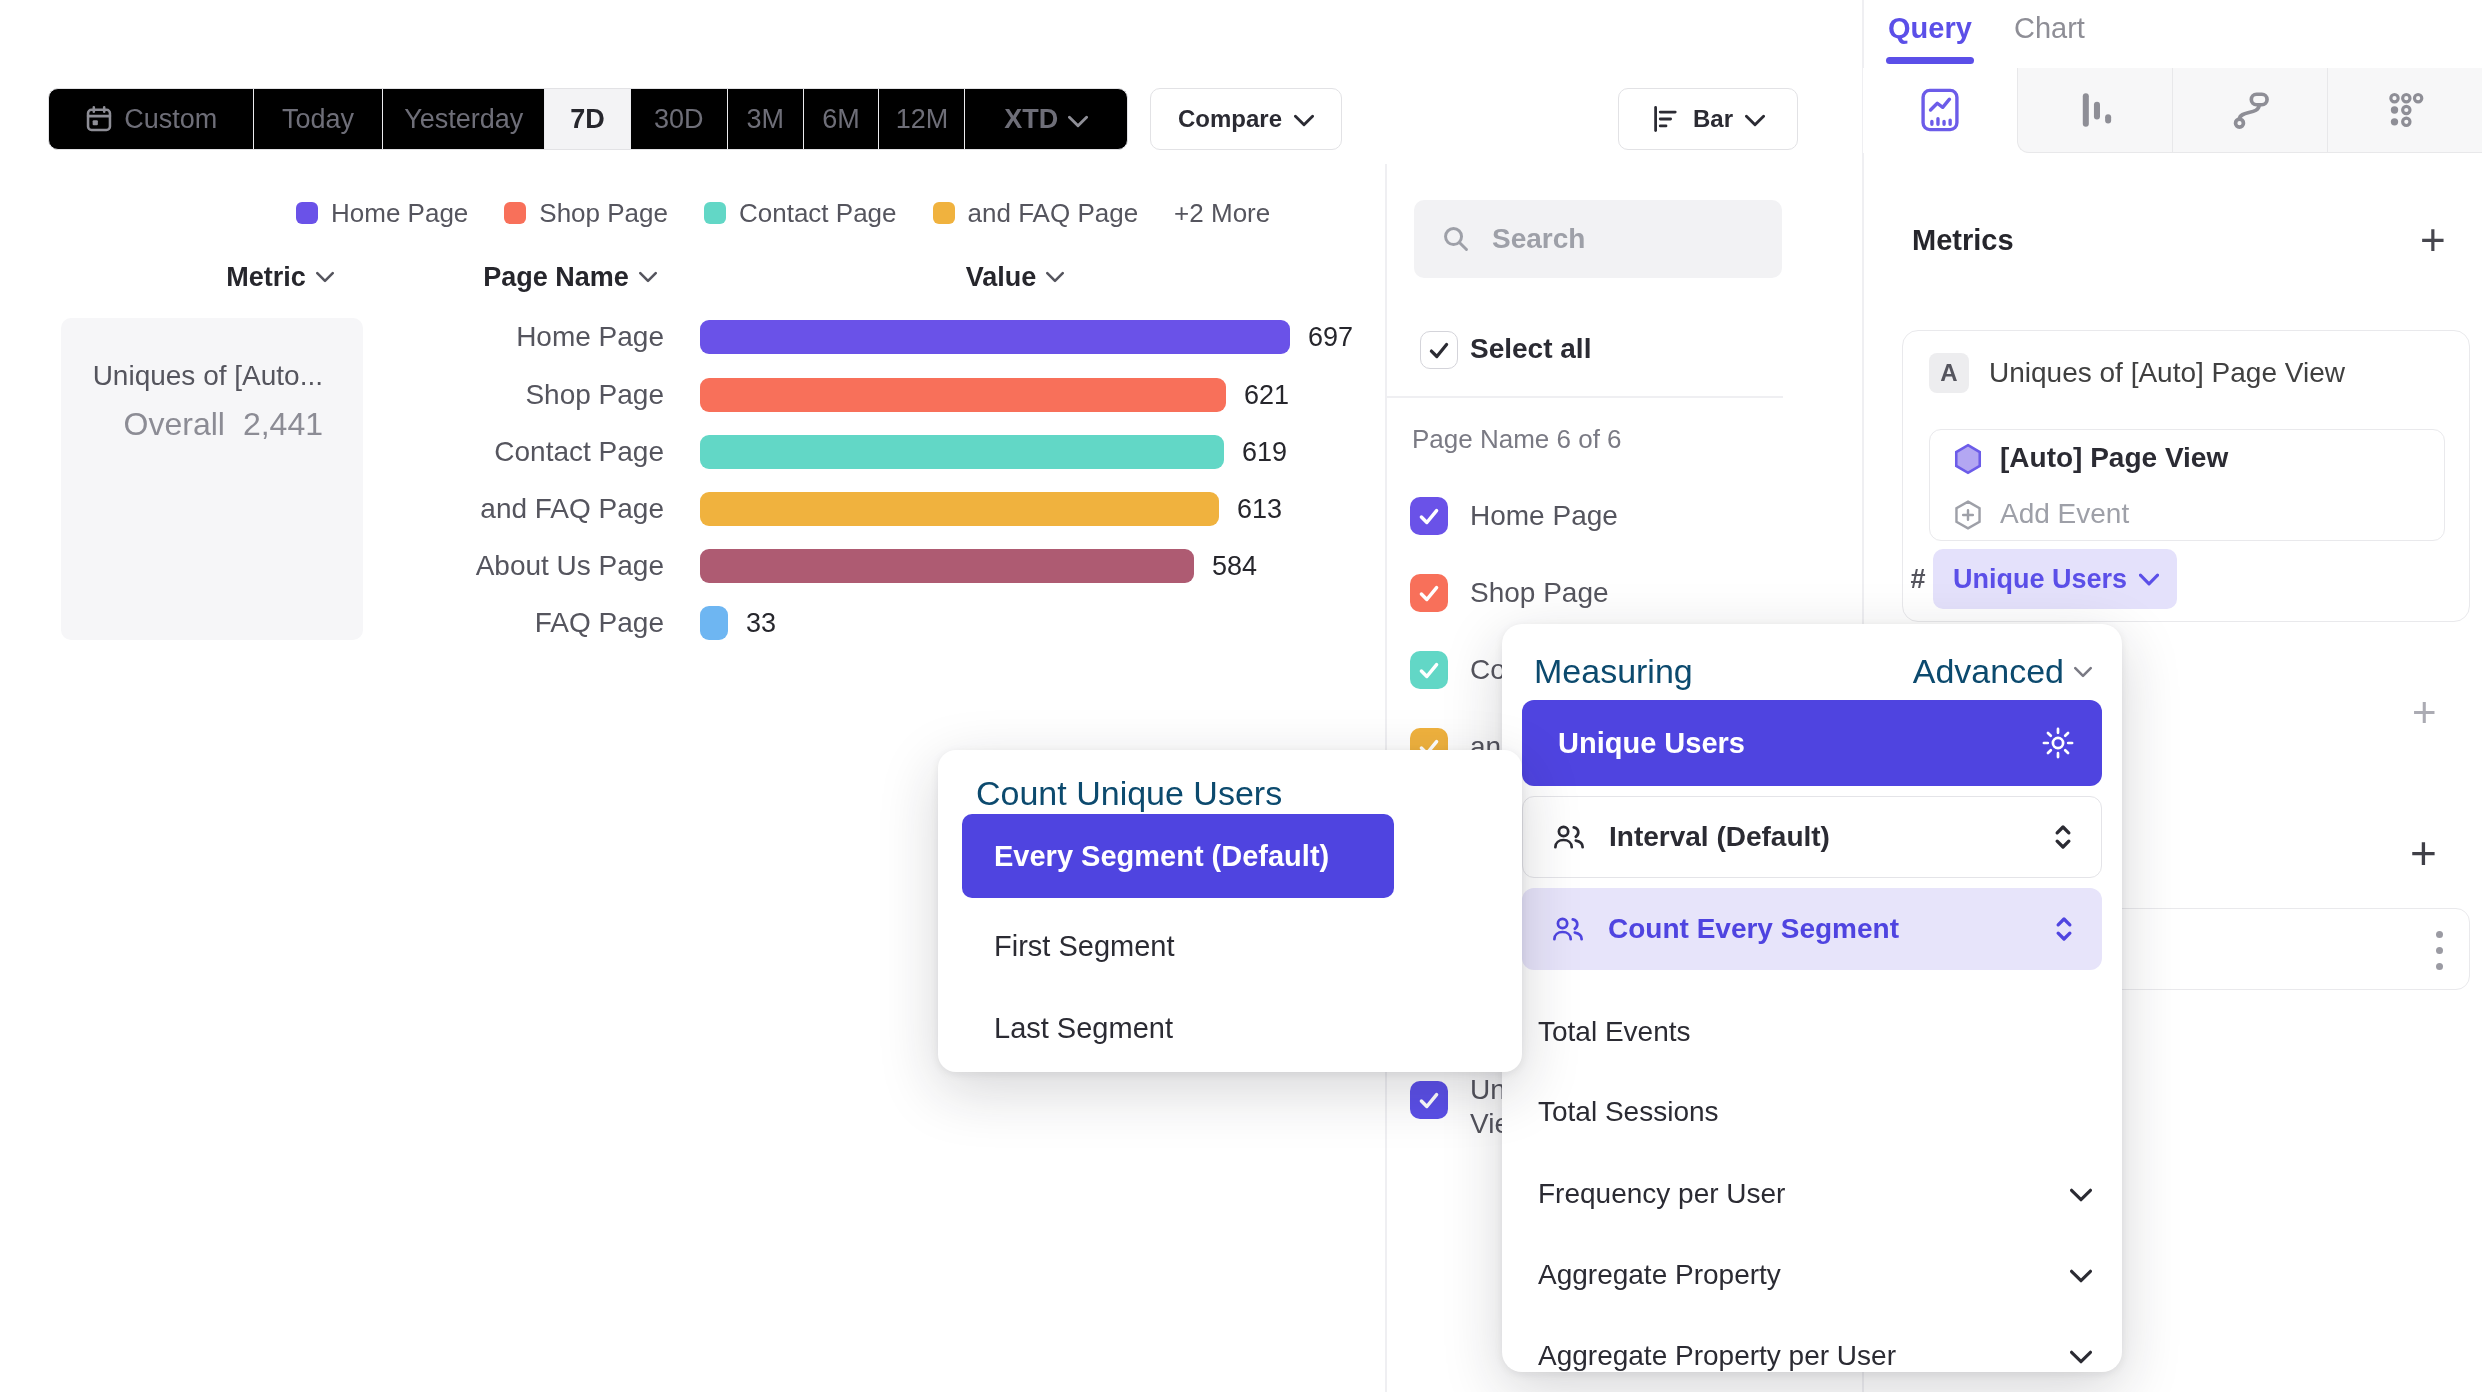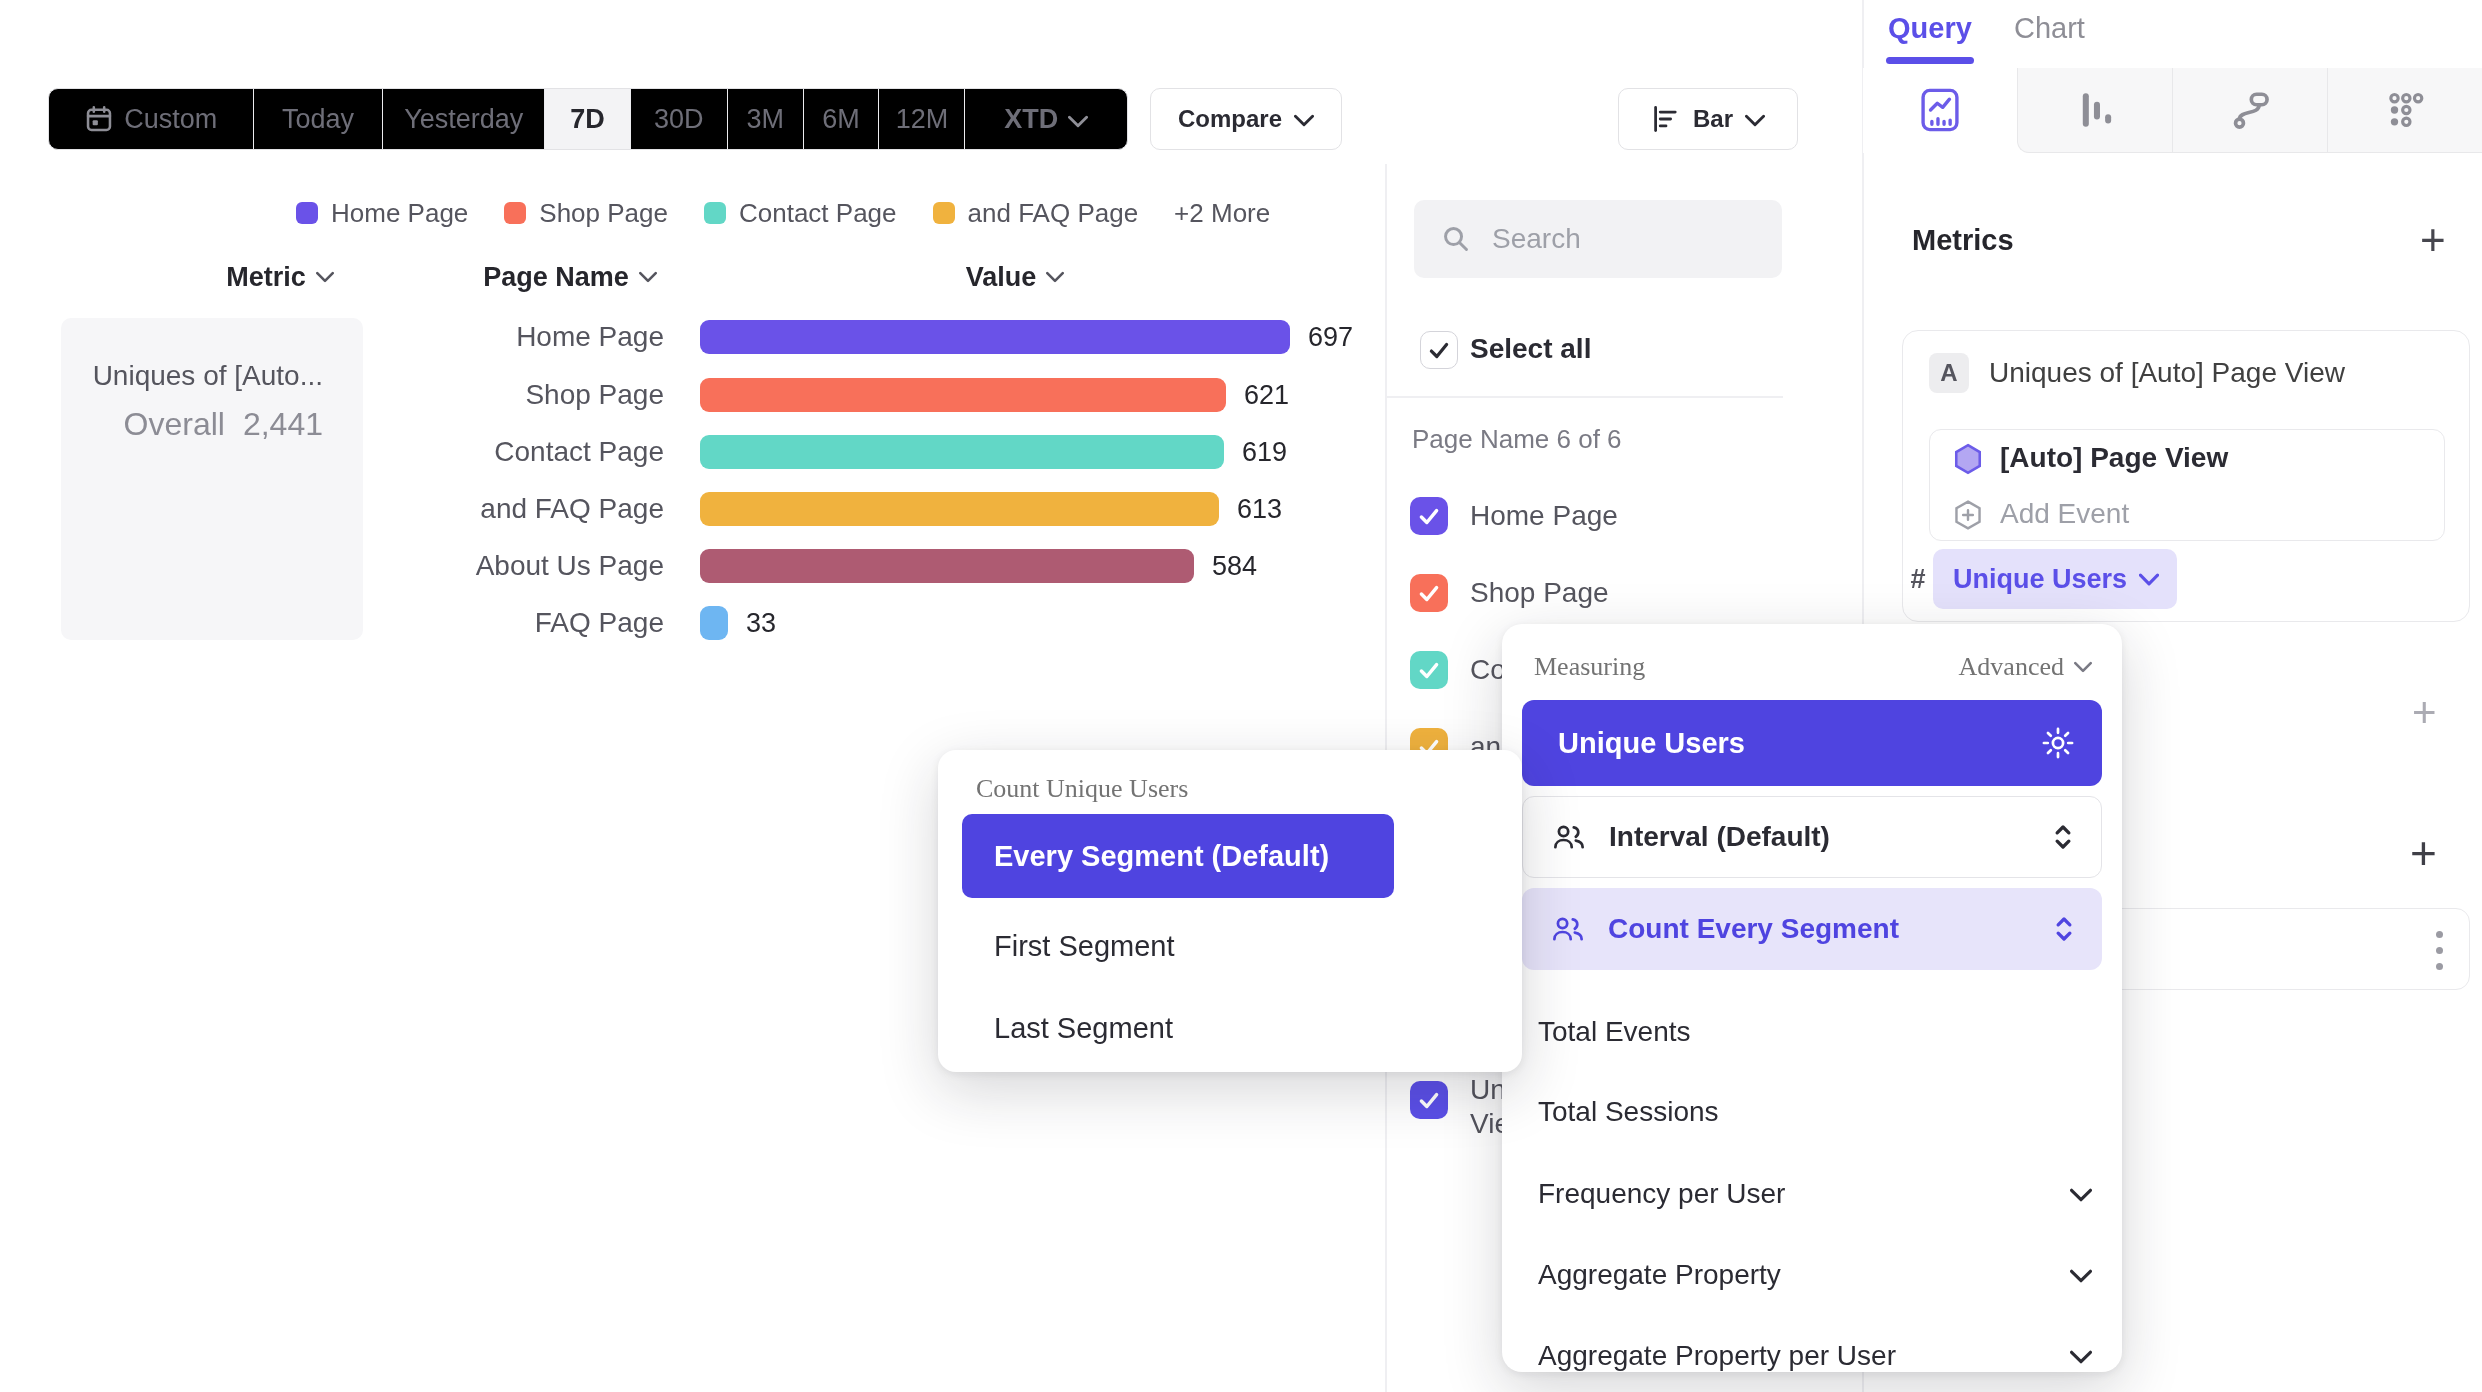--- a/index.html
+++ b/index.html
@@ -32,40 +32,40 @@
   
   .crow{position:absolute;left:0;height:40px;width:1385px;}
   .crow .plabel{position:absolute;right:calc(100% - 664px);left:300px;top:0;line-height:40px;text-align:right;
                 font-size:28px;color:#55555E;font-weight:500;}
   .crow .bar{position:absolute;left:700px;top:3px;height:34px;border-radius:9px;}
   .crow .val{position:absolute;top:0;line-height:40px;font-size:27px;color:#26262C;font-weight:500;}
   
   .vline{position:absolute;background:#EFEFF2;width:1.5px;}
   .search{position:absolute;left:1414px;top:200px;width:368px;height:78px;background:#F2F2F4;border-radius:10px;
           display:flex;align-items:center;gap:20px;padding-left:26px;box-sizing:border-box;cursor:text;}
-  .search-ph{font-size:28px;color:#9EA0A8;}
+  .search-ph{font-size:28px;color:#9EA0A8;font-weight:bold;}
   .cbx{position:absolute;width:38px;height:38px;border-radius:10px;display:flex;align-items:center;justify-content:center;cursor:pointer;}
   .cbx svg{width:26px;height:26px;}
   .sp-label{position:absolute;left:1470px;font-size:28px;color:#55555E;font-weight:500;line-height:38px;cursor:pointer;}
   
   .qtab{position:absolute;top:12px;font-size:29px;font-weight:600;cursor:pointer;}
   .icon-tabs{position:absolute;left:1863px;top:68px;width:619px;height:85px;display:flex;}
   .itab{flex:1;display:flex;align-items:center;justify-content:center;background:#F7F7F8;
         border-bottom:1.5px solid #E8E8EA;border-left:1.5px solid #E8E8EA;box-sizing:border-box;cursor:pointer;}
   .itab.active{background:#fff;border-bottom:1.5px solid #fff;border-left:none;border-radius:0;}
   .itab.r1{border-bottom-left-radius:12px;}
   .card{position:absolute;background:#fff;border:1.5px solid #E9E9EC;border-radius:16px;box-sizing:border-box;}
   .chip{position:absolute;left:30px;top:218px;height:60px;background:#E4E1FB;border-radius:10px;
         display:flex;align-items:center;gap:12px;padding:0 18px 0 20px;font-size:27px;font-weight:600;color:#5B4FE8;cursor:pointer;}
   .plus{position:absolute;font-weight:300;cursor:pointer;line-height:1;}
   .dots3{position:absolute;display:flex;flex-direction:column;gap:9px;cursor:pointer;}
   .dots3 i{width:7px;height:7px;border-radius:50%;background:#9B9BA3;}
   
   .popup{position:absolute;background:#fff;border-radius:20px;box-shadow:0 18px 60px rgba(25,25,40,.18),0 2px 8px rgba(25,25,40,.08);}
-  .pop-title{font-size:26px;color:#737373;font-weight:500;font-family:Liberation Serif, serif;}
+  .pop-title{font-size:34px;color:#0c4a6e;font-weight:500;}
   .sel-row{background:#4F44E0;border-radius:12px;color:#fff;display:flex;align-items:center;cursor:pointer;}
   .m-row{position:absolute;left:20px;width:580px;height:84px;border-radius:12px;display:flex;align-items:center;
          box-sizing:border-box;cursor:pointer;}
   .m-item{position:absolute;left:36px;font-size:28px;font-weight:500;color:#2B2B33;line-height:40px;cursor:pointer;}
   .pop-opt{position:absolute;left:56px;font-size:29px;font-weight:500;color:#2B2B33;line-height:48px;cursor:pointer;}
 </style>
 </head>
 <body>
 
 <div id="app">

